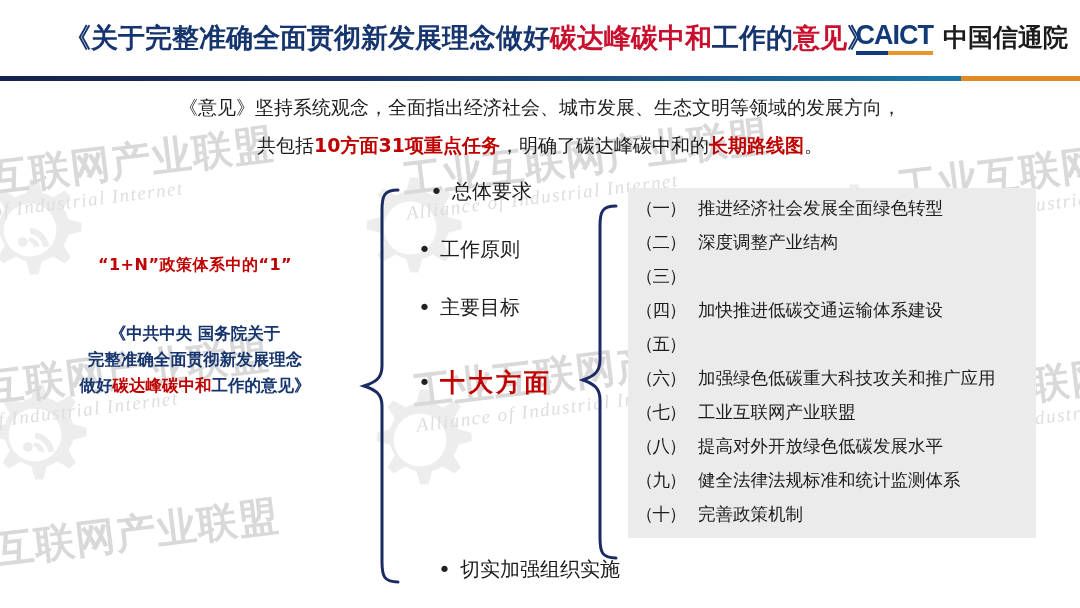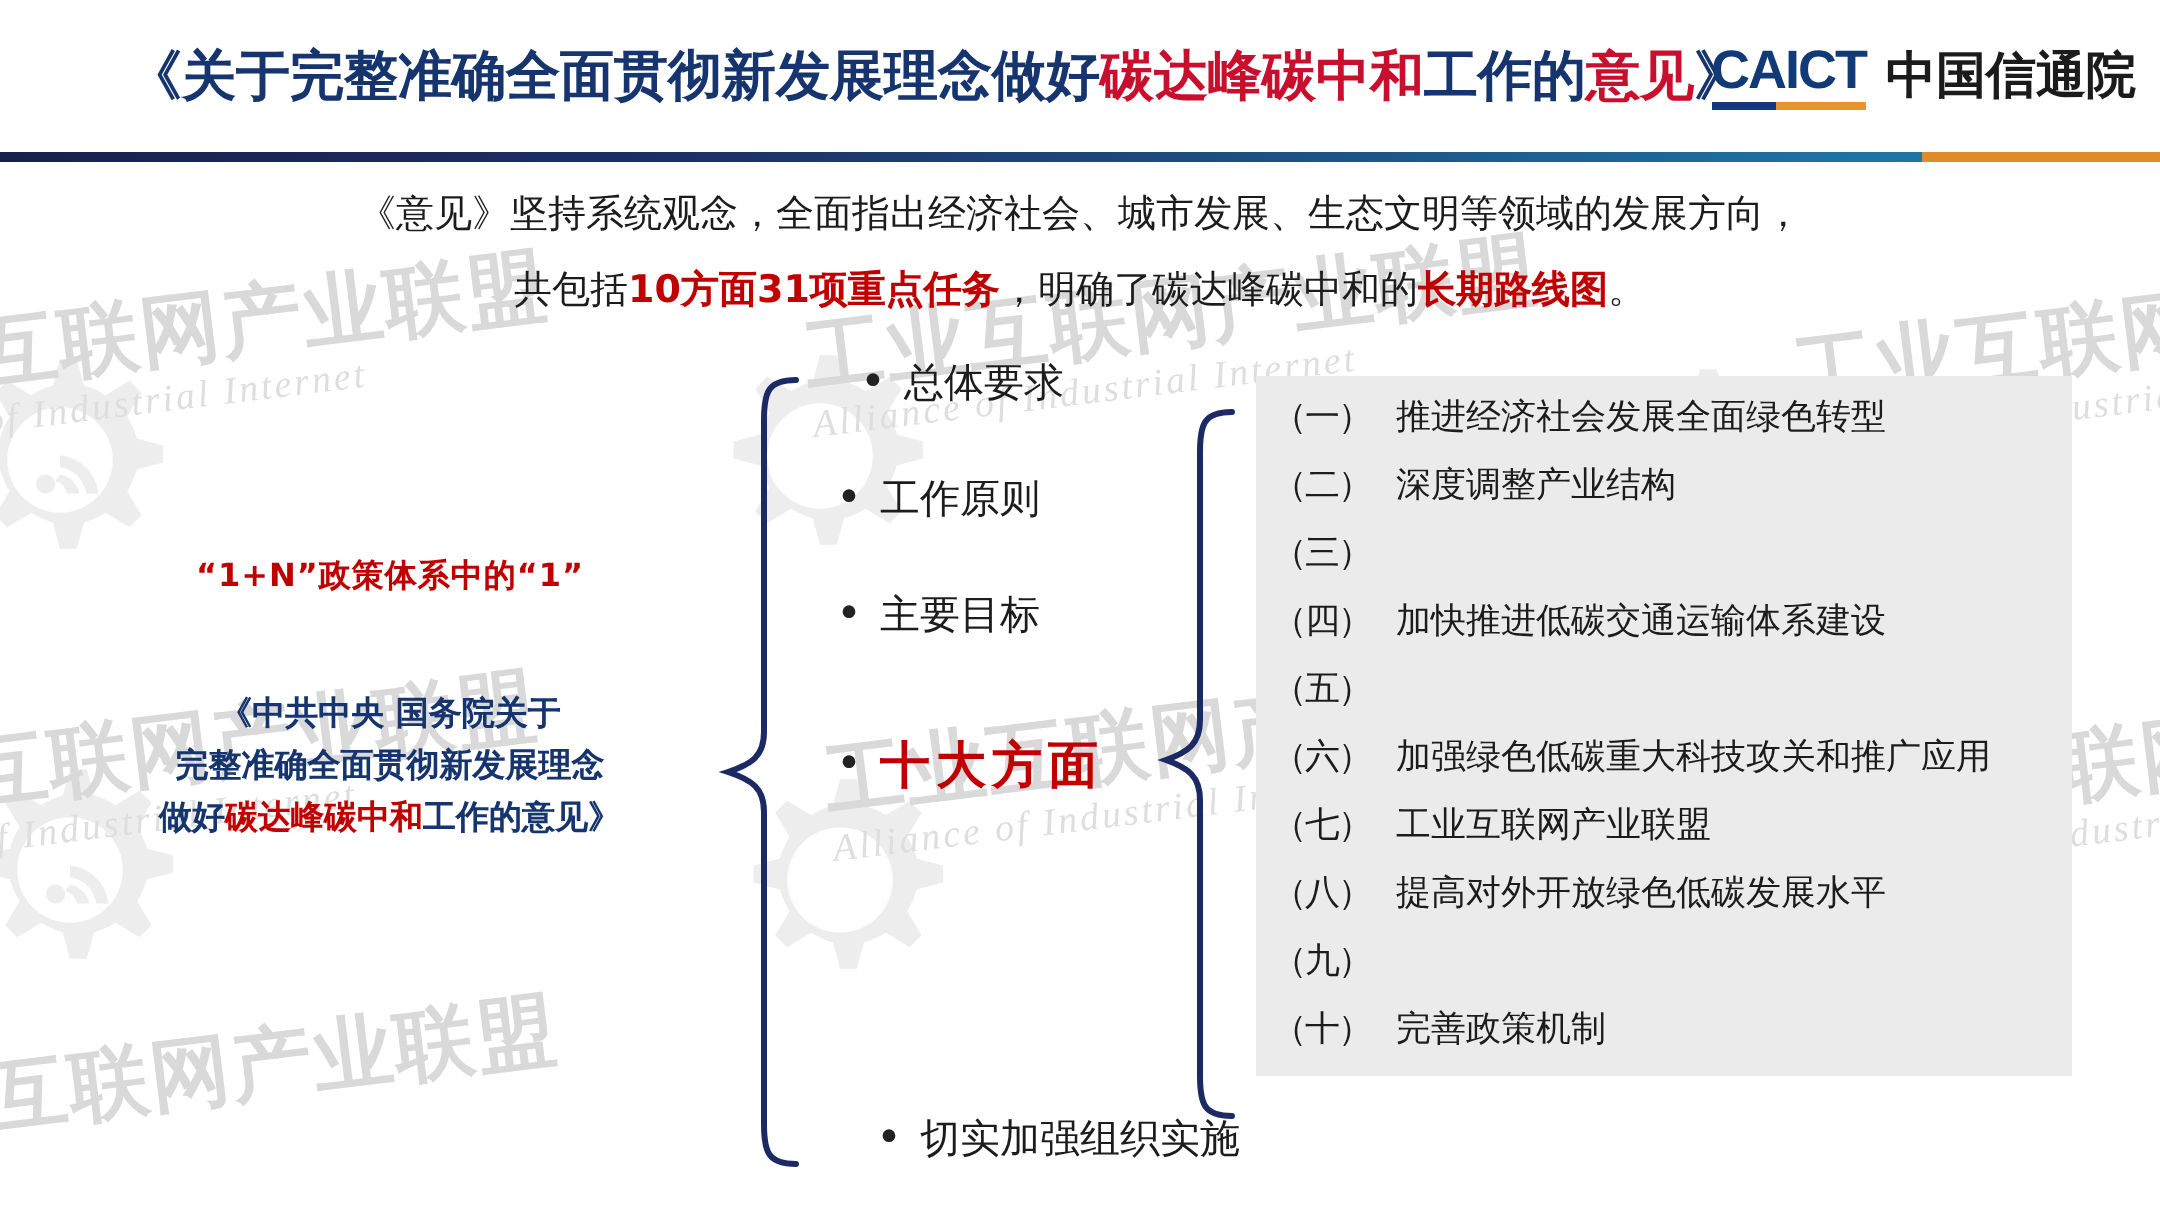--- a/index.html
+++ b/index.html
@@ -174,21 +174,20 @@
     text-align: center;
     font-family: "DejaVu Sans", sans-serif;
   }
   #left-kicker {
     font-size: 16px;
     font-weight: bold;
     color: #c00000;
     letter-spacing: 0.5px;
     margin-bottom: 45px;
     white-space: nowrap;
-    margin-top: 23px;
   }
   #left-doc-title {
     font-size: 16.5px;
     font-weight: bold;
     color: #16356e;
     line-height: 26px;
   }
   #left-doc-title .red { color: #c00000; }
 
   
@@ -449,20 +448,21 @@
     <div class="right-item">
       <span class="right-num">（七）</span>
       <span class="right-text">工业互联网产业联盟</span>
     </div>
     <div class="right-item">
       <span class="right-num">（八）</span>
       <span class="right-text">提高对外开放绿色低碳发展水平</span>
     </div>
     <div class="right-item">
       <span class="right-num">（九）</span>
+      <span class="right-text">健全法律法规标准和统计监测体系</span>
     </div>
     <div class="right-item">
       <span class="right-num">（十）</span>
       <span class="right-text">完善政策机制</span>
     </div>
   </div>
 
 </div>
 
 </body></html>

